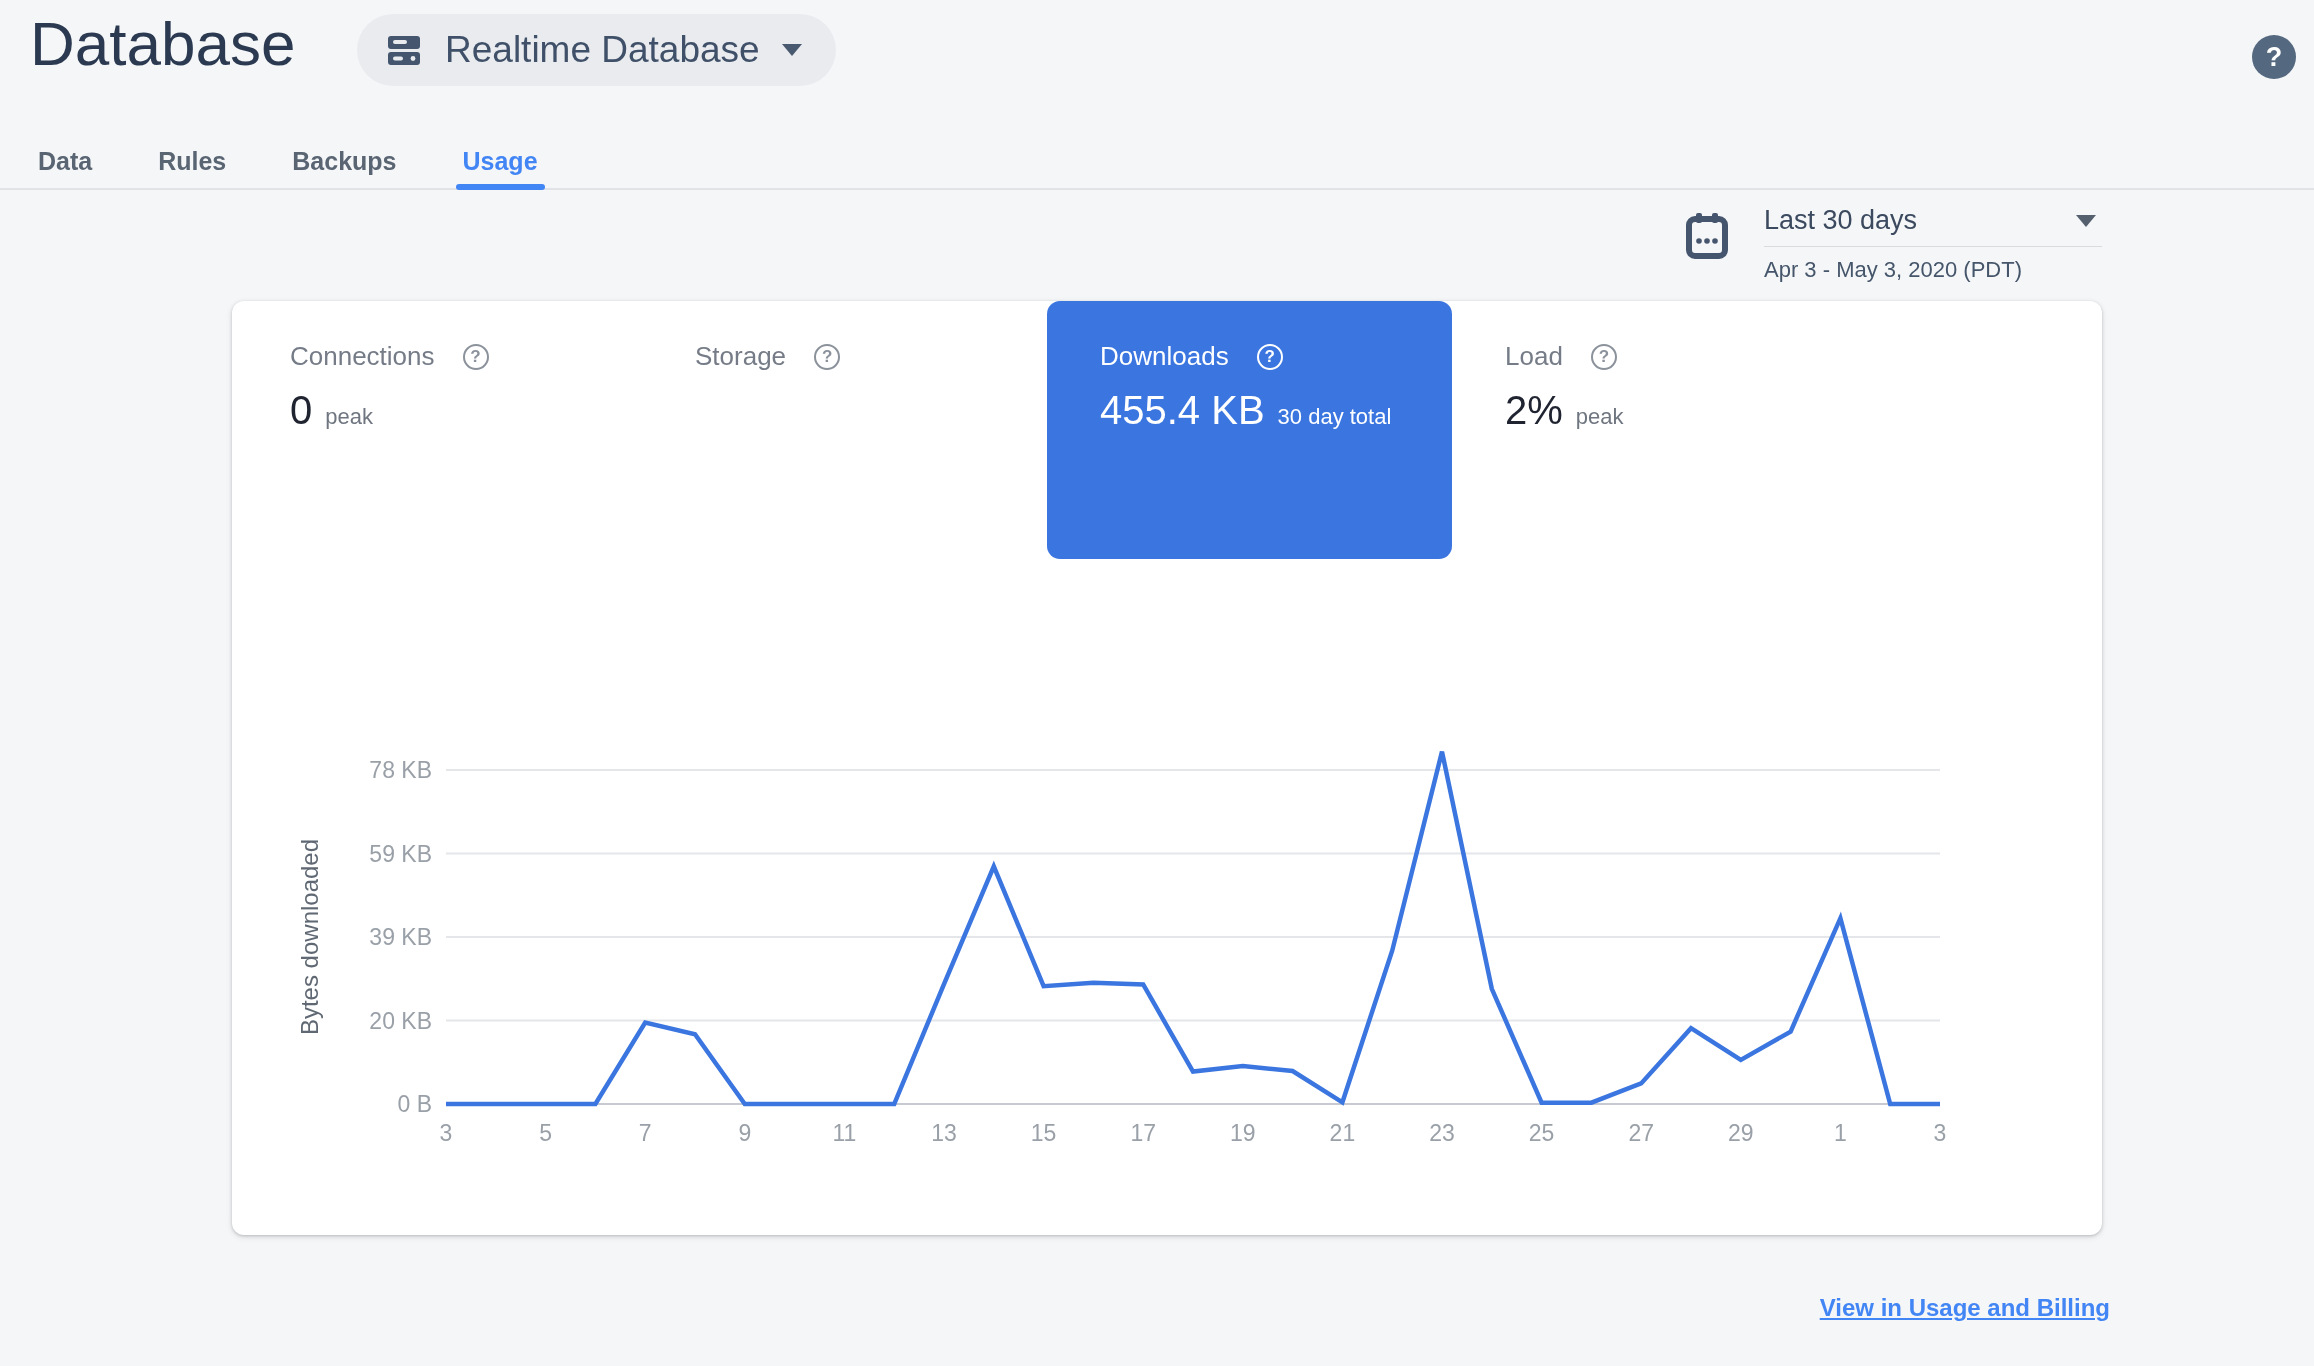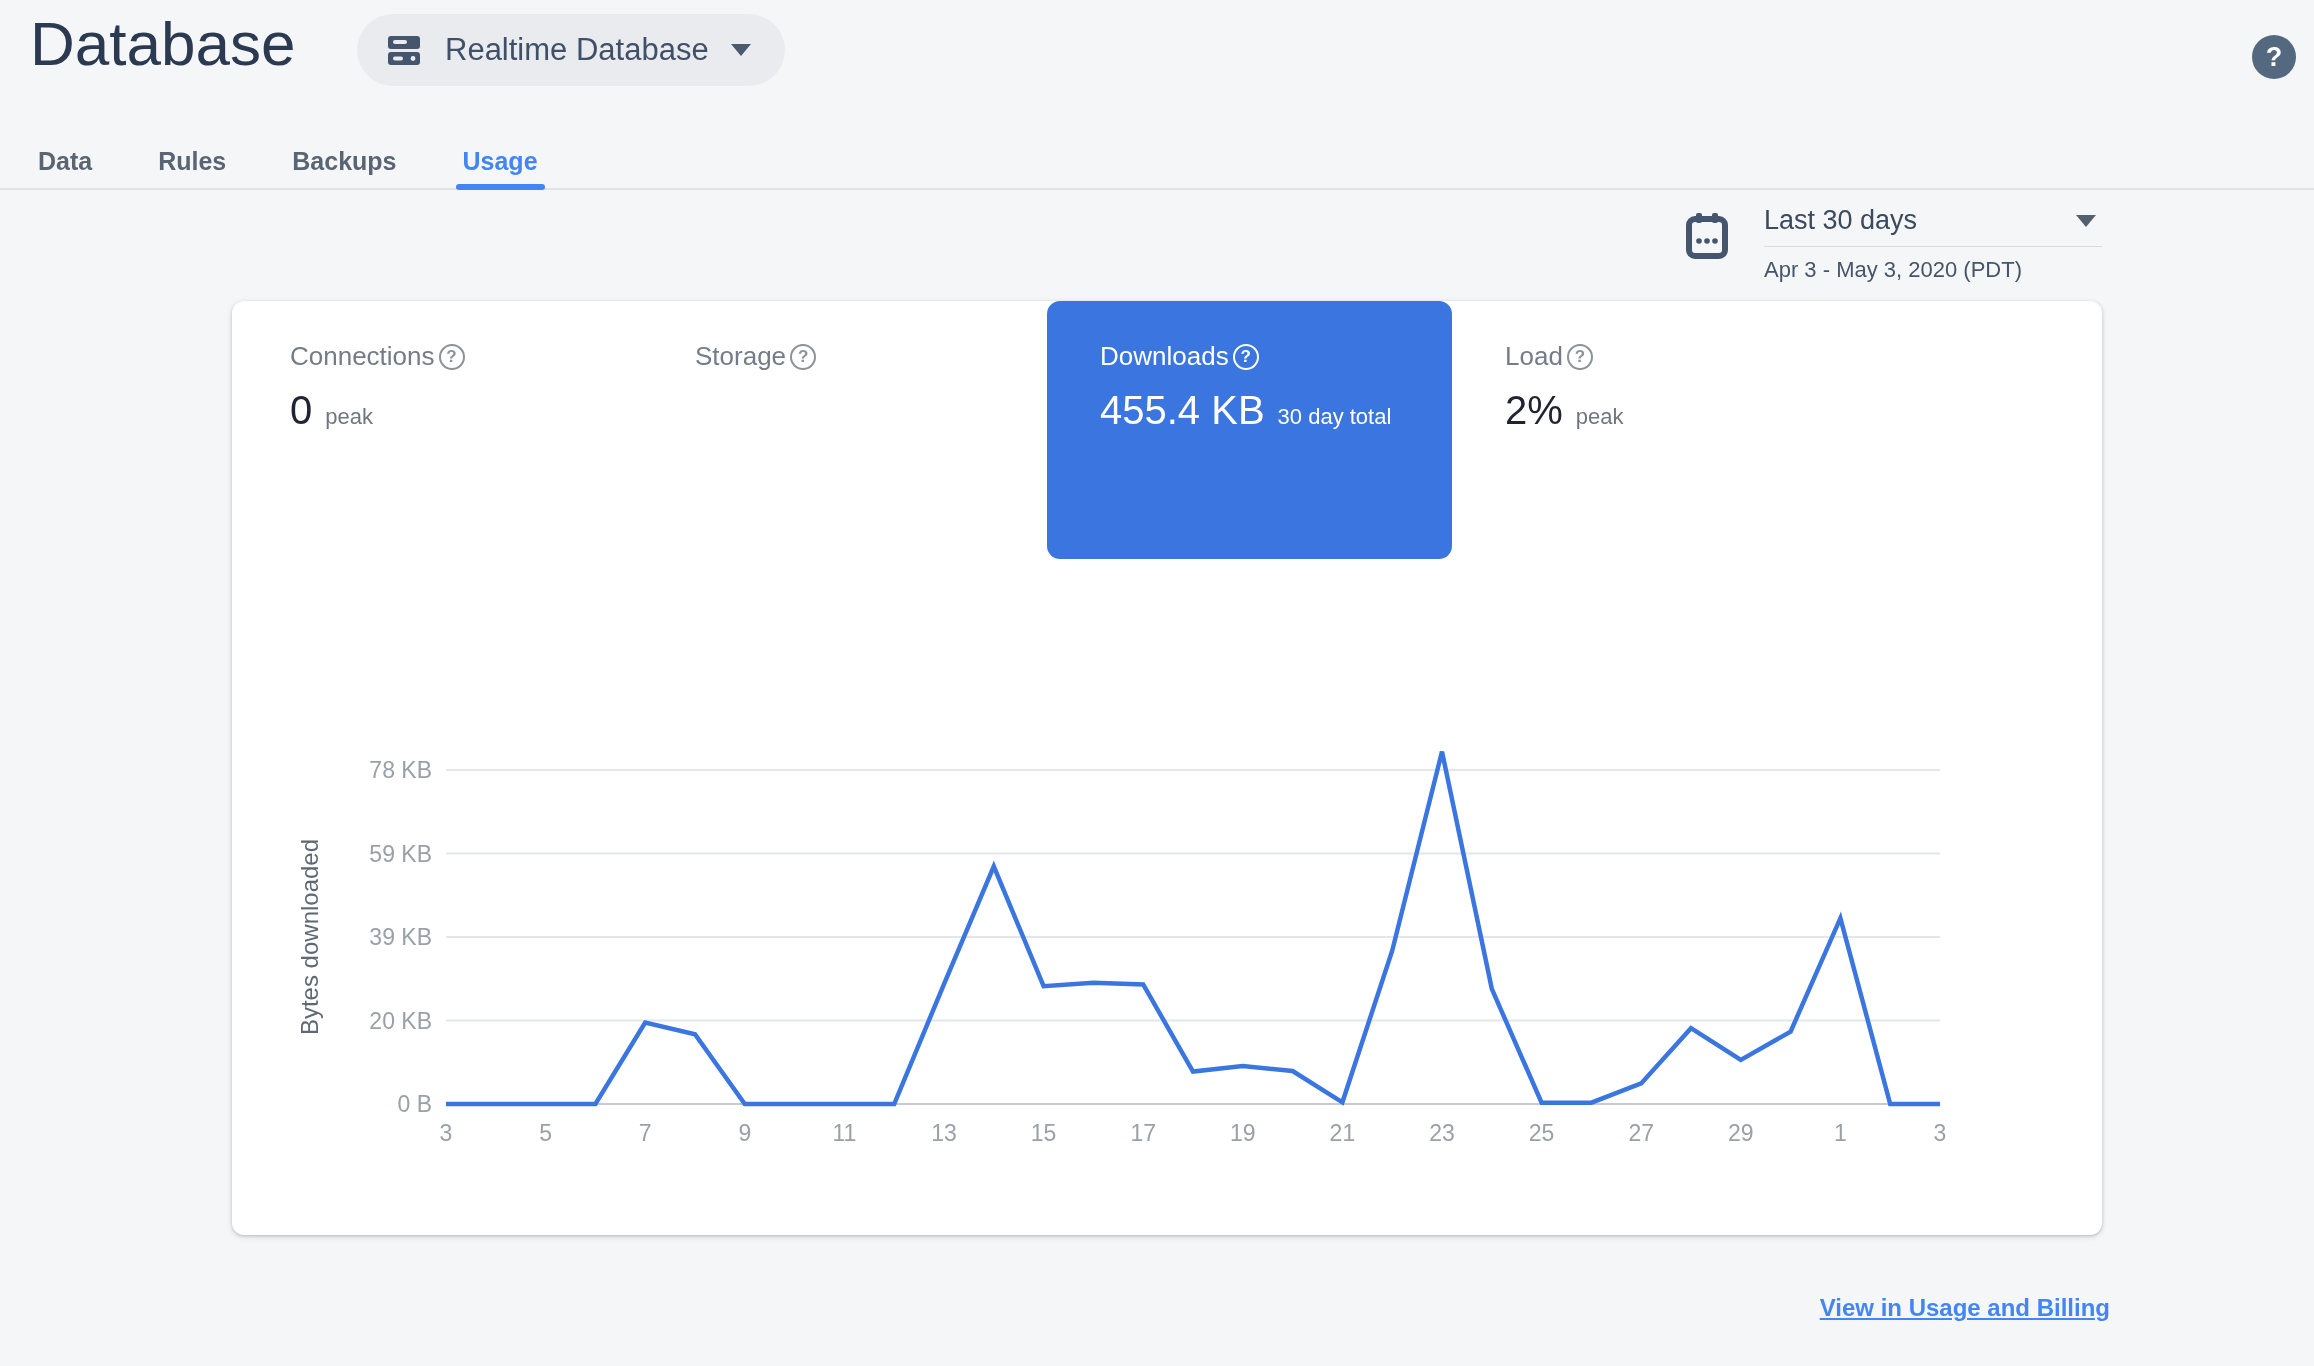--- a/index.html
+++ b/index.html
@@ -4,21 +4,21 @@
 <style>
   html,body{margin:0;padding:0;background:#f5f6f8;}
   .page{position:relative;width:2314px;height:1366px;background:#f5f6f8;overflow:hidden;
         font-family:"Liberation Sans","DejaVu Sans",sans-serif;color:#2d3c52;}
 
   
   .page-title{position:absolute;left:30px;top:10px;font-size:62px;font-weight:400;
               color:#2b3a51;letter-spacing:0px;line-height:1.1;}
   .db-pill{position:absolute;left:357px;top:14px;height:72px;border-radius:36px;background:#e9ebef;
            display:flex;align-items:center;padding:0 34px 0 28px;gap:22px;cursor:pointer;}
-  .db-pill .pill-label{font-size:31px;color:#3f5068;}
+  .db-pill .pill-label{font-size:37px;color:#3f5068;}
   .caret{width:0;height:0;border-left:10px solid transparent;border-right:10px solid transparent;
          border-top:12px solid #49596f;}
   .help-fab{position:absolute;left:2252px;top:35px;width:44px;height:44px;border-radius:50%;
             background:#54687f;color:#fff;display:flex;align-items:center;justify-content:center;
             font-size:27px;font-weight:700;cursor:pointer;}
 
   
   .tabbar{position:absolute;left:0;top:134px;width:2314px;height:56px;
           border-bottom:2px solid #e1e3e7;box-sizing:border-box;}
   .tabbar-inner{display:flex;align-items:center;height:100%;padding-left:38px;gap:66px;}
@@ -38,21 +38,21 @@
   .dr-divider{height:1px;background:#d9dbdd;margin:10px 0 10px 0;}
   .dr-sub{font-size:22px;color:#45556a;}
 
   
   .card{position:absolute;left:232px;top:301px;width:1870px;height:934px;background:#ffffff;
         border-radius:12px;box-shadow:0 1px 3px rgba(60,64,67,.25),0 2px 6px rgba(60,64,67,.12);}
 
   
   .metrics{position:absolute;left:237px;top:301px;display:flex;}
   .metric{width:405px;height:258px;box-sizing:border-box;padding:40px 0 0 53px;cursor:pointer;}
-  .metric .m-label-row{display:flex;align-items:center;gap:4px;}
+  .metric .m-label-row{display:flex;align-items:center;gap:28px;}
   .metric .m-label{font-size:26px;color:#757c87;}
   .q-icon{width:26px;height:26px;border-radius:50%;border:2px solid #8b929b;color:#8b929b;
           display:inline-flex;align-items:center;justify-content:center;font-size:17px;
           font-weight:700;box-sizing:border-box;cursor:pointer;}
   .metric .m-value-row{display:flex;align-items:baseline;gap:13px;margin-top:16px;}
   .metric .m-value{font-size:40px;color:#1f2430;}
   .metric .m-suffix{font-size:22px;color:#6f7680;}
   .metric.selected{background:#3b76e0;border-radius:13px;}
   .metric.selected .m-label,.metric.selected .m-value,.metric.selected .m-suffix{color:#ffffff;}
   .metric.selected .q-icon{border-color:#ffffff;color:#ffffff;}

